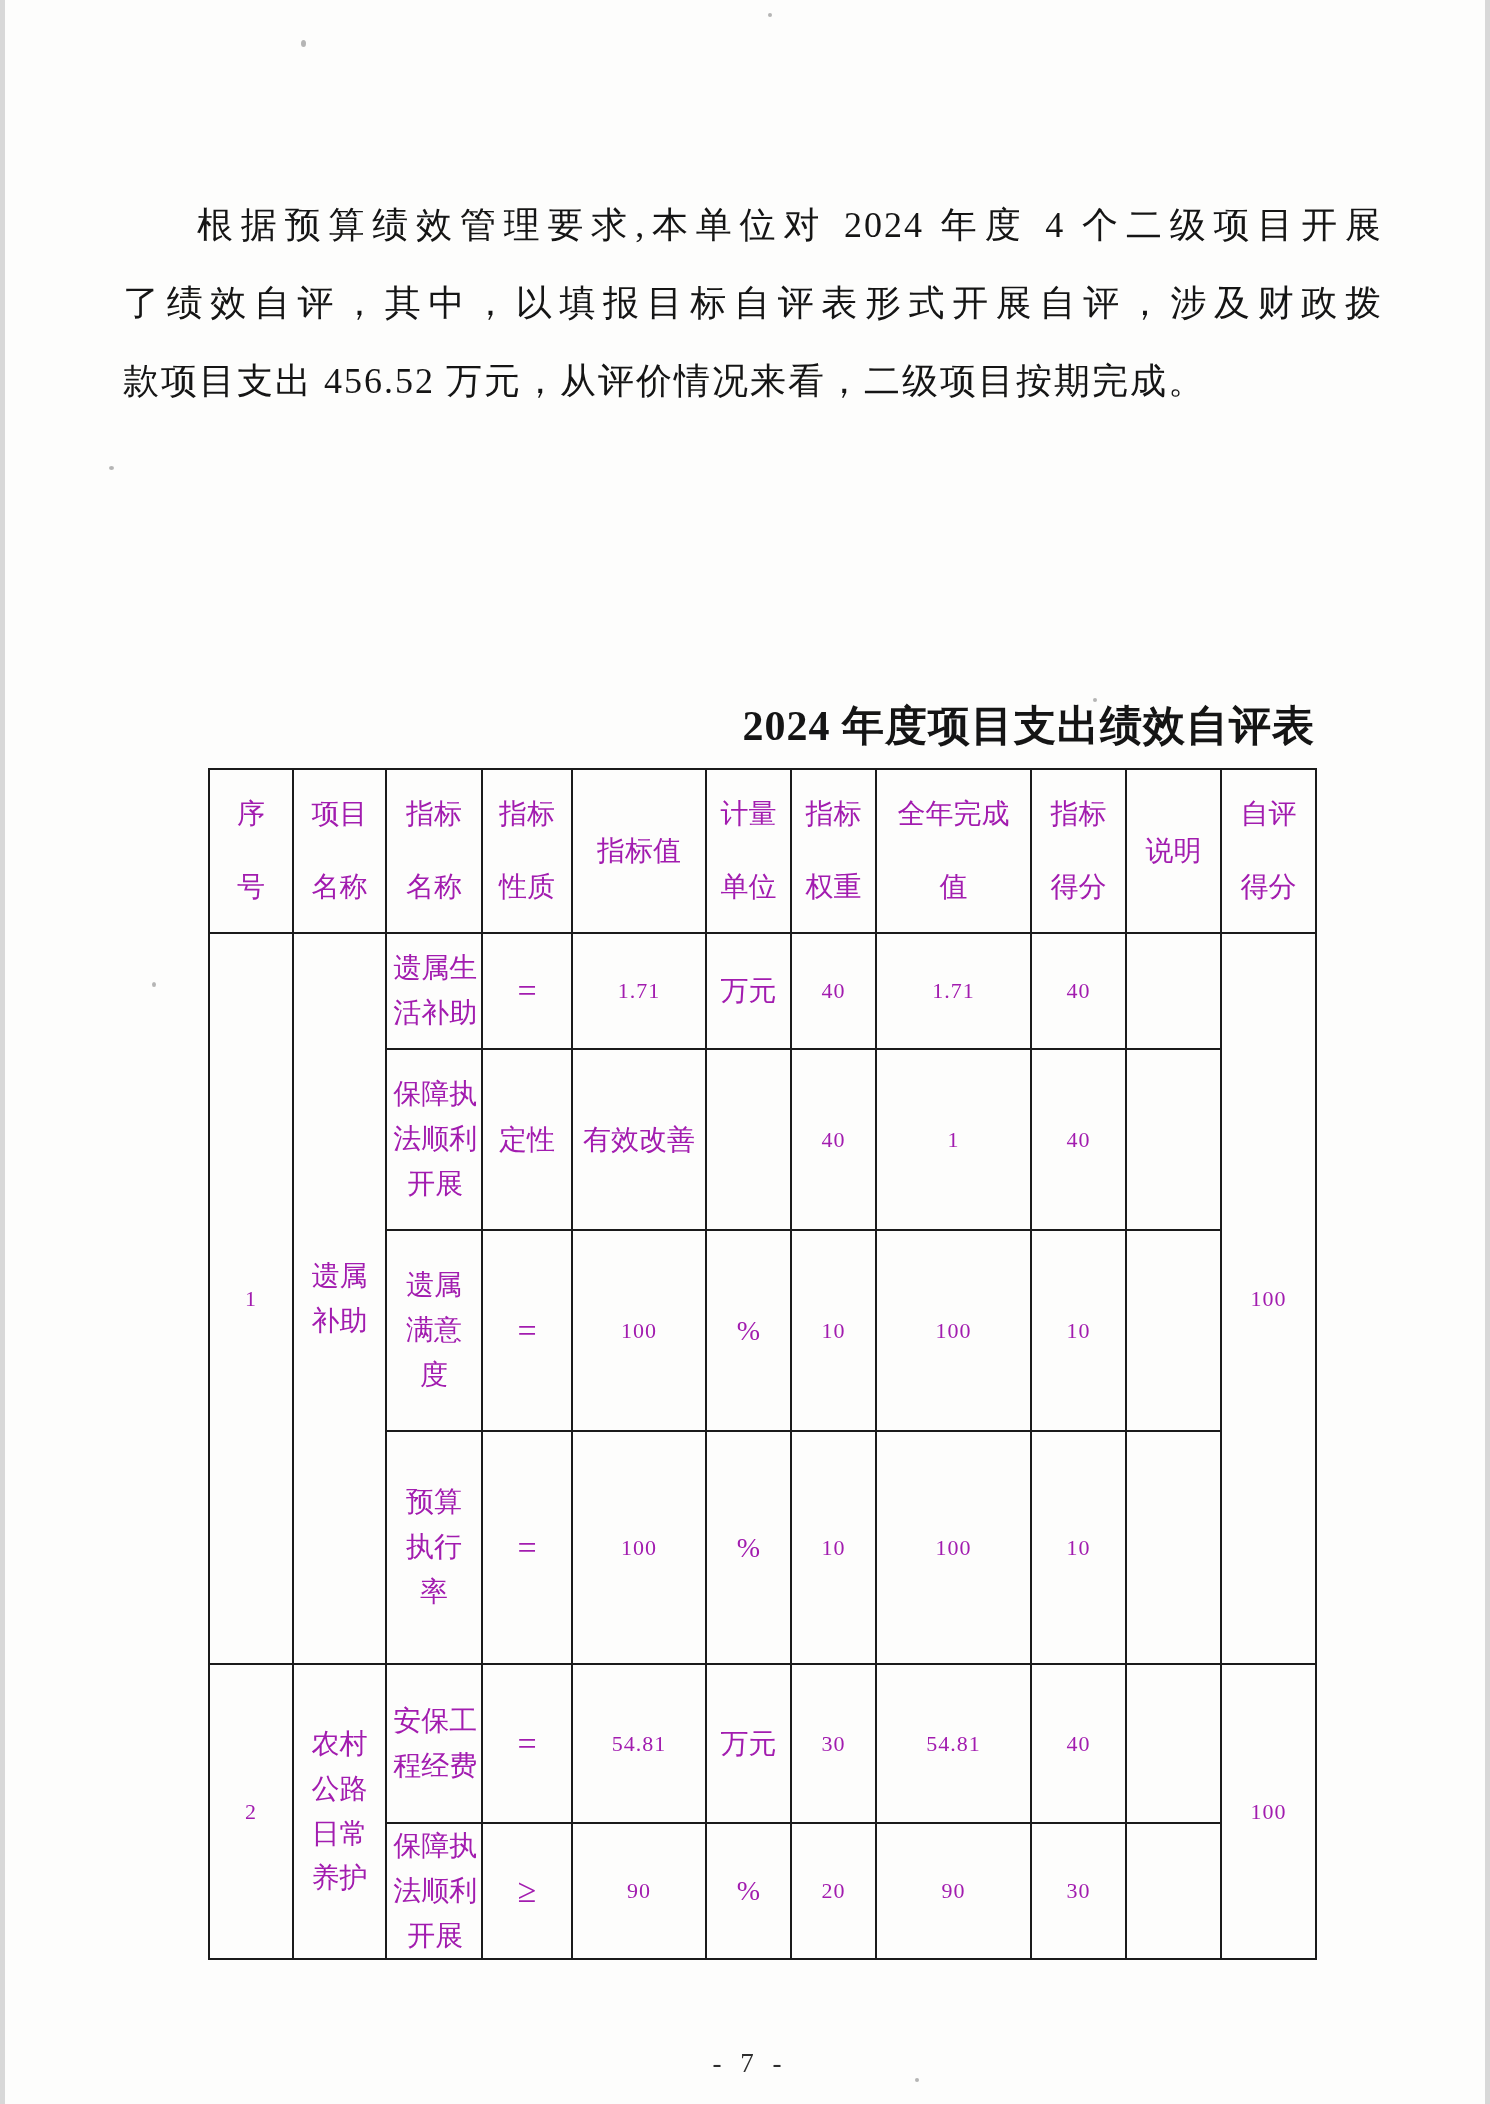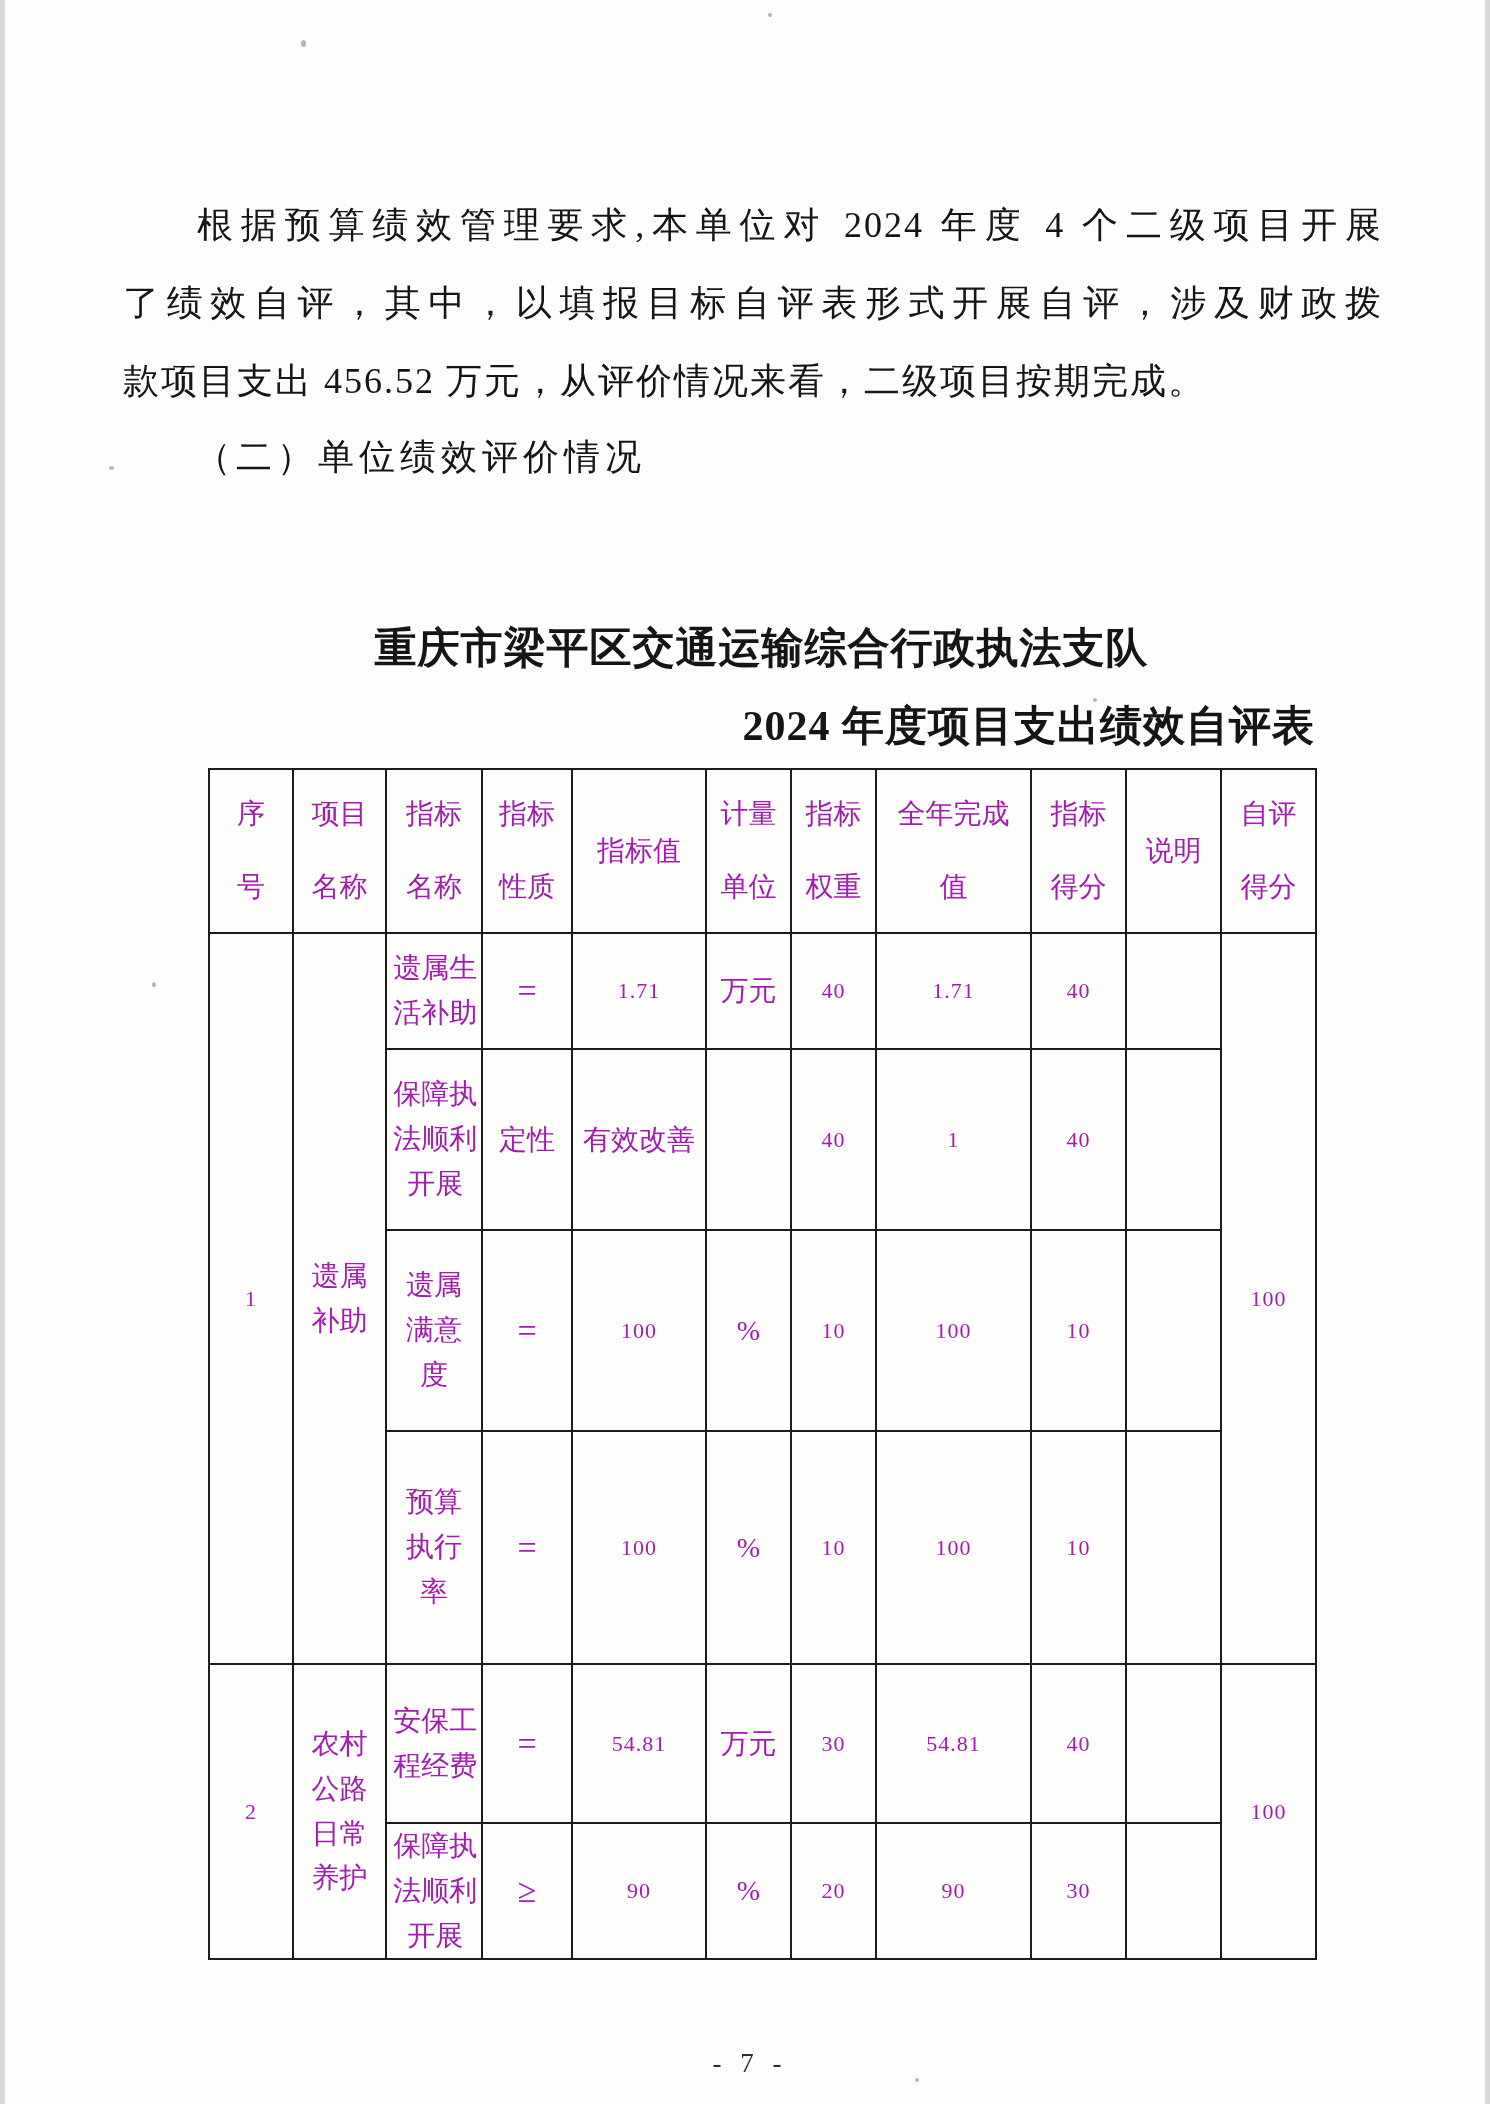--- a/index.html
+++ b/index.html
@@ -65,23 +65,21 @@
 <body>
 
 <div class="page">
 
   <div class="para">
     <div class="pline just indent">根据预算绩效管理要求,本单位对 2024 年度 4 个二级项目开展</div>
     <div class="pline just">了绩效自评，其中，以填报目标自评表形式开展自评，涉及财政拨</div>
     <div class="pline">款项目支出 456.52 万元，从评价情况来看，二级项目按期完成。</div>
   </div>
 
-  <div class="subheading">（二）单位绩效评价情况</div>
 
-  <div class="tbl-title t1">重庆市梁平区交通运输综合行政执法支队</div>
   <div class="tbl-title t2">2024 年度项目支出绩效自评表</div>
 
   <table class="selfeval">
     <colgroup>
       <col style="width:84px">
         <col style="width:93px">
         <col style="width:96px">
         <col style="width:90px">
       <col style="width:134px">
         <col style="width:85px">

